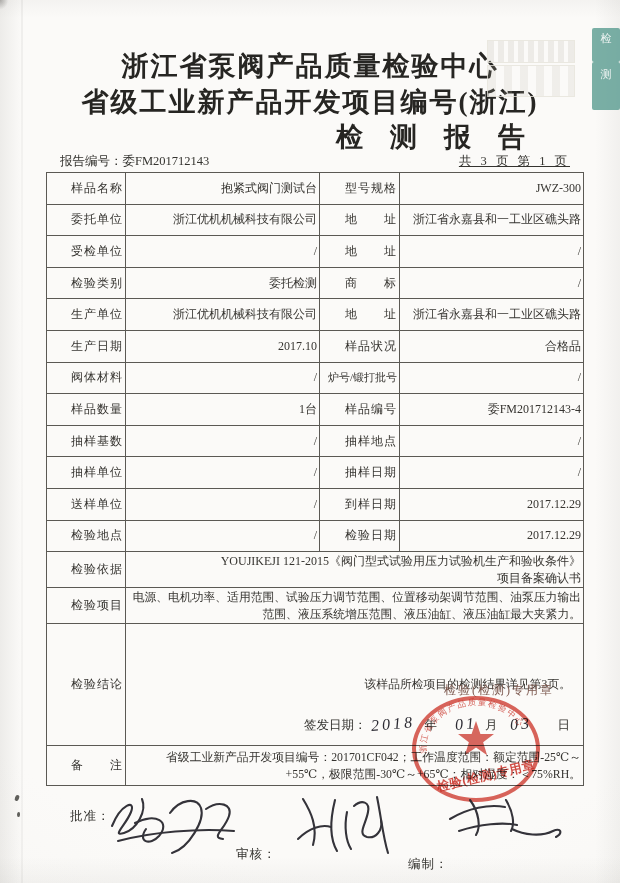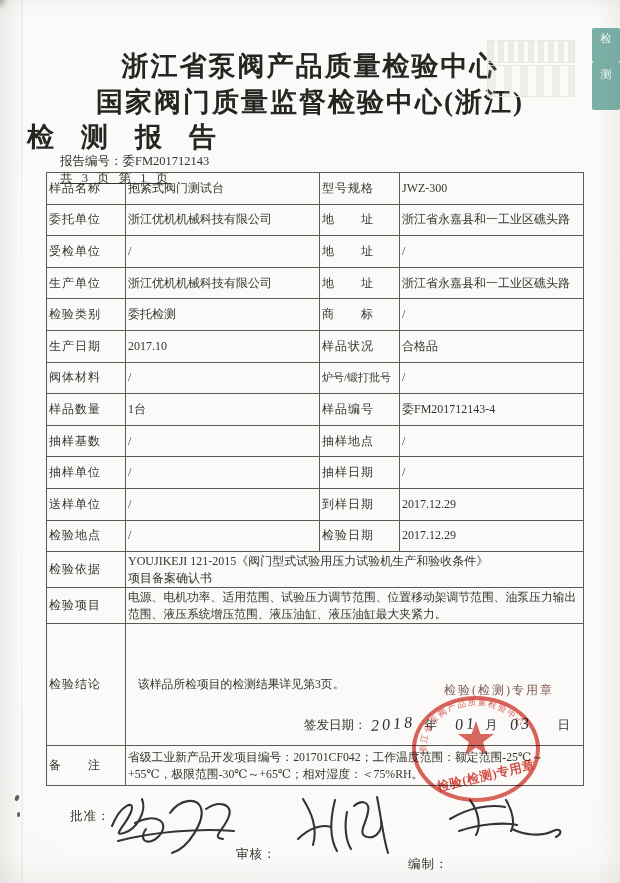--- a/index.html
+++ b/index.html
@@ -13,30 +13,30 @@
                linear-gradient(180deg, rgba(110,108,102,.05), rgba(0,0,0,0) 2%, rgba(0,0,0,0) 97%, rgba(110,108,102,.06));}
   .crease{position:absolute;left:21px;top:0;width:2px;height:100%;
     background:linear-gradient(180deg, rgba(0,0,0,.05), rgba(0,0,0,.015) 40%, rgba(0,0,0,.045));}
   .corner-smudge{position:absolute;left:0;top:0;width:14px;height:16px;
     background:radial-gradient(80% 80% at 0% 0%, rgba(60,58,54,.35), rgba(60,58,54,0) 75%);}
 
   
   .t1,.t2{position:absolute;left:0;width:620px;text-align:center;font-weight:bold;
     font-size:27px;letter-spacing:2px;color:#262522;}
   .t1{top:48px;} .t2{top:84px;}
-  .t3{position:absolute;top:119px;left:0;width:552px;text-align:left;font-weight:bold;
+  .t3{position:absolute;top:119px;left:0;width:552px;text-align:right;font-weight:bold;
     font-size:27px;letter-spacing:27px;text-indent:27px;color:#262522;}
   .meta{position:absolute;top:153px;left:60px;width:510px;font-size:12.5px;color:#34332f;
-    display:flex;justify-content:space-between;flex-direction:column;}
+    display:flex;justify-content:space-between;}
   .meta .pages{letter-spacing:3px;text-decoration:underline;}
 
   
   table.rpt{position:absolute;left:46px;top:172px;width:537px;border-collapse:collapse;
     table-layout:fixed;font-size:12px;color:#363430;}
-  table.rpt td{border:1px solid #5b5954;text-align:left;vertical-align:middle;
+  table.rpt td{border:1px solid #5b5954;text-align:right;vertical-align:middle;
     padding:0 2px;overflow:hidden;}
   tr.r-info{height:31.6px;}
   td.lab{letter-spacing:1px;}
   td.tight{letter-spacing:0;font-size:11px;padding:0;}
   tr.r-basis{height:36px;} tr.r-items{height:36px;} tr.r-concl{height:122px;} tr.r-note{height:40px;}
   td.block{ text-align:left;vertical-align:middle;padding:3px 9px;font-size:11.8px;line-height:1.45;}
   td.basis-c{ text-align:center;font-size:12px;line-height:1.4;padding:2px 4px;}
   td.concl{position:relative;vertical-align:top;text-align:left;}
   .concl-note{padding:8px 10px;font-size:11.8px;}
   .seal-caption{position:absolute;left:318px;top:58px;font-size:12px;color:#7d5a50;letter-spacing:2px;}
@@ -73,21 +73,21 @@
 </style>
 </head>
 <body>
 
 <div class="page">
 
   <div class="crease"></div>
   <div class="corner-smudge"></div>
 
   <div class="t1">浙江省泵阀产品质量检验中心</div>
-  <div class="t2">国家阀门质量监督检验中心(浙江)</div>
+  <div class="t2">省级工业新产品开发项目编号(浙江)</div>
   <div class="t3">检测报告</div>
 
   <div class="meta">
     <span><span>报告编号：</span><span>委FM201712143</span></span>
     <span class="pages">共 3 页 第 1 页</span>
   </div>
 
   <table class="rpt">
     <colgroup>
         <col style="width:79px">
@@ -108,30 +108,30 @@
         <td class="lab">地　　址</td>
         <td>浙江省永嘉县和一工业区礁头路</td>
       </tr>
       <tr class="r-info">
         <td class="lab">受检单位</td>
         <td>/</td>
         <td class="lab">地　　址</td>
         <td>/</td>
       </tr>
       <tr class="r-info">
+        <td class="lab">检验类别</td>
+        <td>委托检测</td>
+        <td class="lab">商　　标</td>
+        <td>/</td>
+      </tr>
+      <tr class="r-info">
         <td class="lab">生产单位</td>
         <td>浙江优机机械科技有限公司</td>
         <td class="lab">地　　址</td>
         <td>浙江省永嘉县和一工业区礁头路</td>
-      </tr>
-      <tr class="r-info">
-        <td class="lab">检验类别</td>
-        <td>委托检测</td>
-        <td class="lab">商　　标</td>
-        <td>/</td>
       </tr>
       <tr class="r-info">
         <td class="lab">生产日期</td>
         <td>2017.10</td>
         <td class="lab">样品状况</td>
         <td>合格品</td>
       </tr>
       <tr class="r-info">
         <td class="lab">阀体材料</td>
         <td>/</td>

